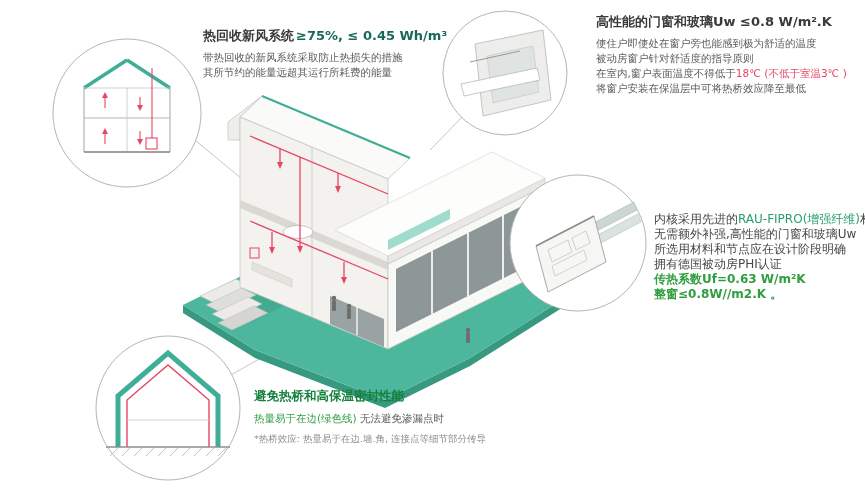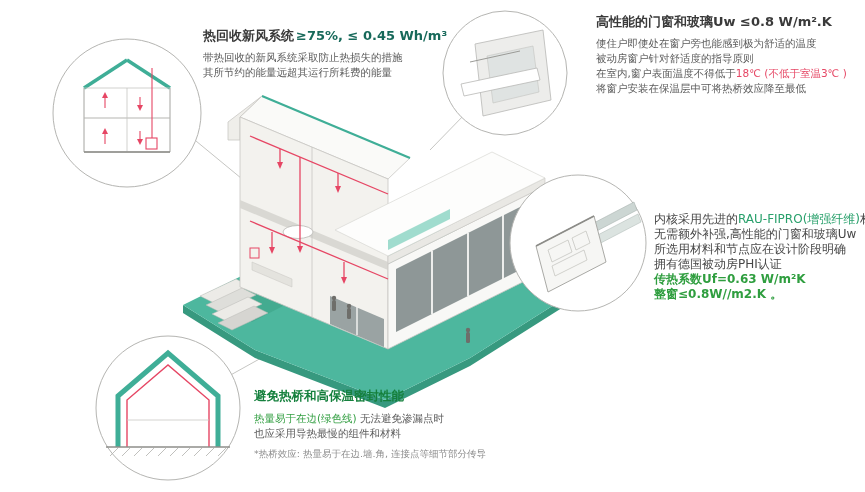--- a/index.html
+++ b/index.html
@@ -199,18 +199,17 @@
     <div class="green-strong">传热系数Uf=0.63 W/m²K</div>
     <div class="green-strong">整窗≤0.8W//m2.K 。</div>
   </div>
 
   <div class="block" style="left:254px; top:388px; width:340px;">
     <div class="thermal-title">避免热桥和高保温密封性能</div>
     <div class="body-text">
       <div class="gap">
         <span class="green">热量易于在边(绿色线)</span><span> 无法避免渗漏点时</span>
       </div>
-      <div>也应采用导热最慢的组件和材料</div>
     </div>
     <div class="footnote">*热桥效应: 热量易于在边.墙.角, 连接点等细节部分传导</div>
   </div>
 
 </div>
 
 </body></html>

